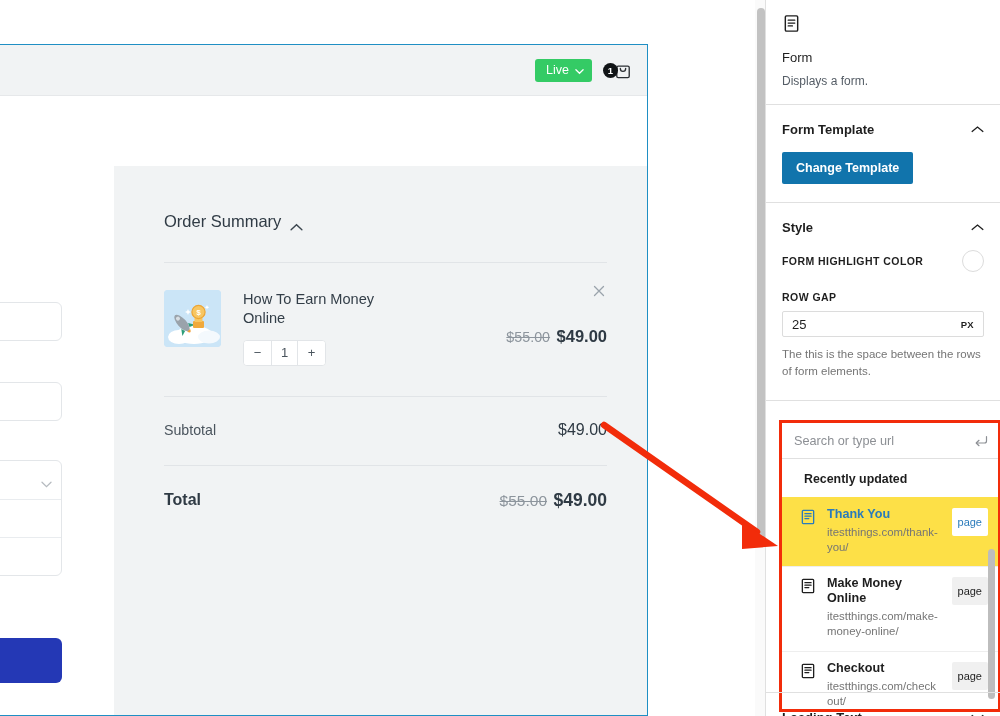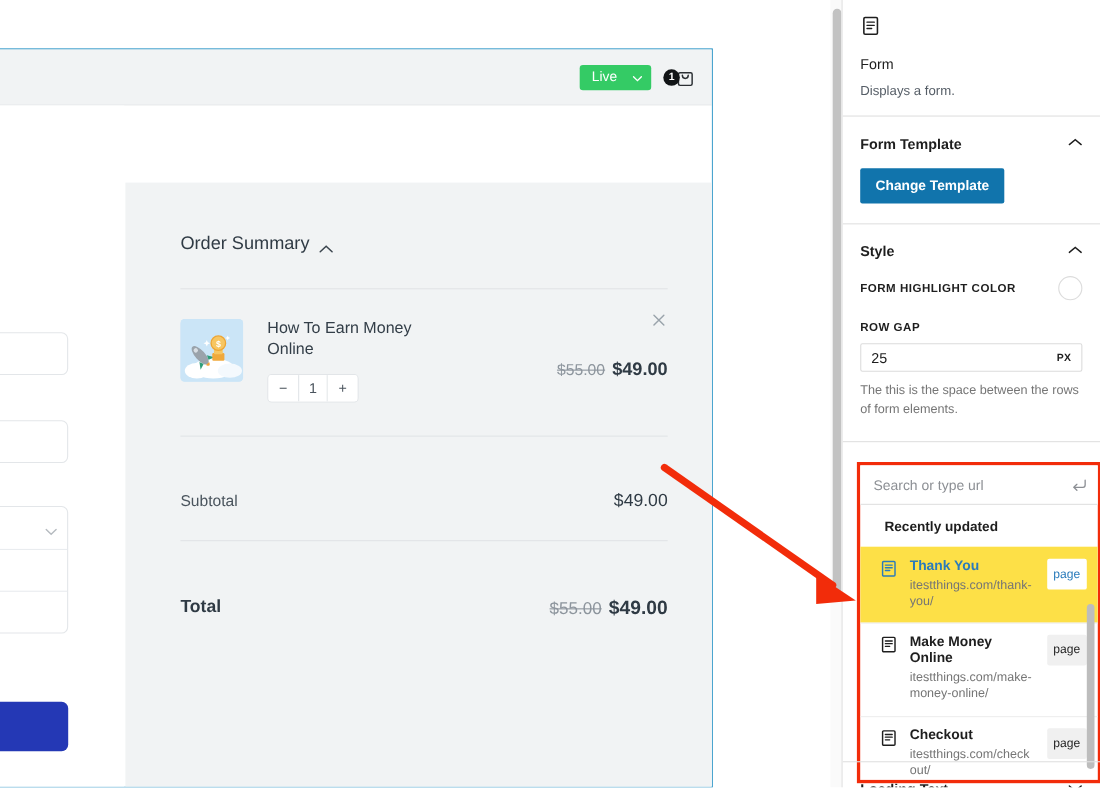--- a/index.html
+++ b/index.html
@@ -25,21 +25,21 @@
     position: absolute;
     left: 0; top: 0;
     right: 0; height: 51px;
     background: #f1f3f4;
     border-bottom: 1px solid #e6e8ea;
     display: flex; align-items: center; justify-content: flex-end;
     padding-right: 16px;
     gap: 11px;
   }
   .live-btn {
-    display: inline-flex; align-items: center; gap: 14px;
+    display: inline-flex; align-items: center; gap: 6px;
     background: #34cb65;
     color: #ffffff;
     font-size: 12.5px;
     font-weight: 400;
     border: none; border-radius: 3px;
     padding: 5px 9px 5px 11px;
     cursor: pointer;
     line-height: 1;
     height: 23px;
   }
@@ -101,21 +101,20 @@
     position: absolute; right: 0; top: 20px;
     width: 16px; height: 16px; cursor: pointer; color: #9aa3ab;
   }
   .price-row { margin-top: 37px; font-size: 16px; color: #2f3a44; white-space: nowrap; }
   .old-price { color: #8d959d; text-decoration: line-through; font-size: 14.3px; margin-right: 2px;}
   .new-price { font-weight: 700; font-size: 16.5px; color: #2f3a44; }
 
   .totals-row {
     display: flex; align-items: center; justify-content: space-between;
     padding: 24px 0 0 0;
-    margin-top: 26px;
   }
   .subtotal-label { font-size: 14.2px; color: #4a545d; }
   .subtotal-val { font-size: 16px; color: #2f3a44; font-weight: 400;}
   .total-label { font-size: 16px; color: #2f3a44; font-weight: 700; text-align: center; }
 
   
   .left-form { position: absolute; left: 0; top: 0; width: 114px; height: 100%; background: #ffffff; }
   .lf-field {
     position: absolute; left: -52px; width: 115px; height: 39px;
     border: 1px solid #e3e6e9; border-radius: 6px; background: #fff;

